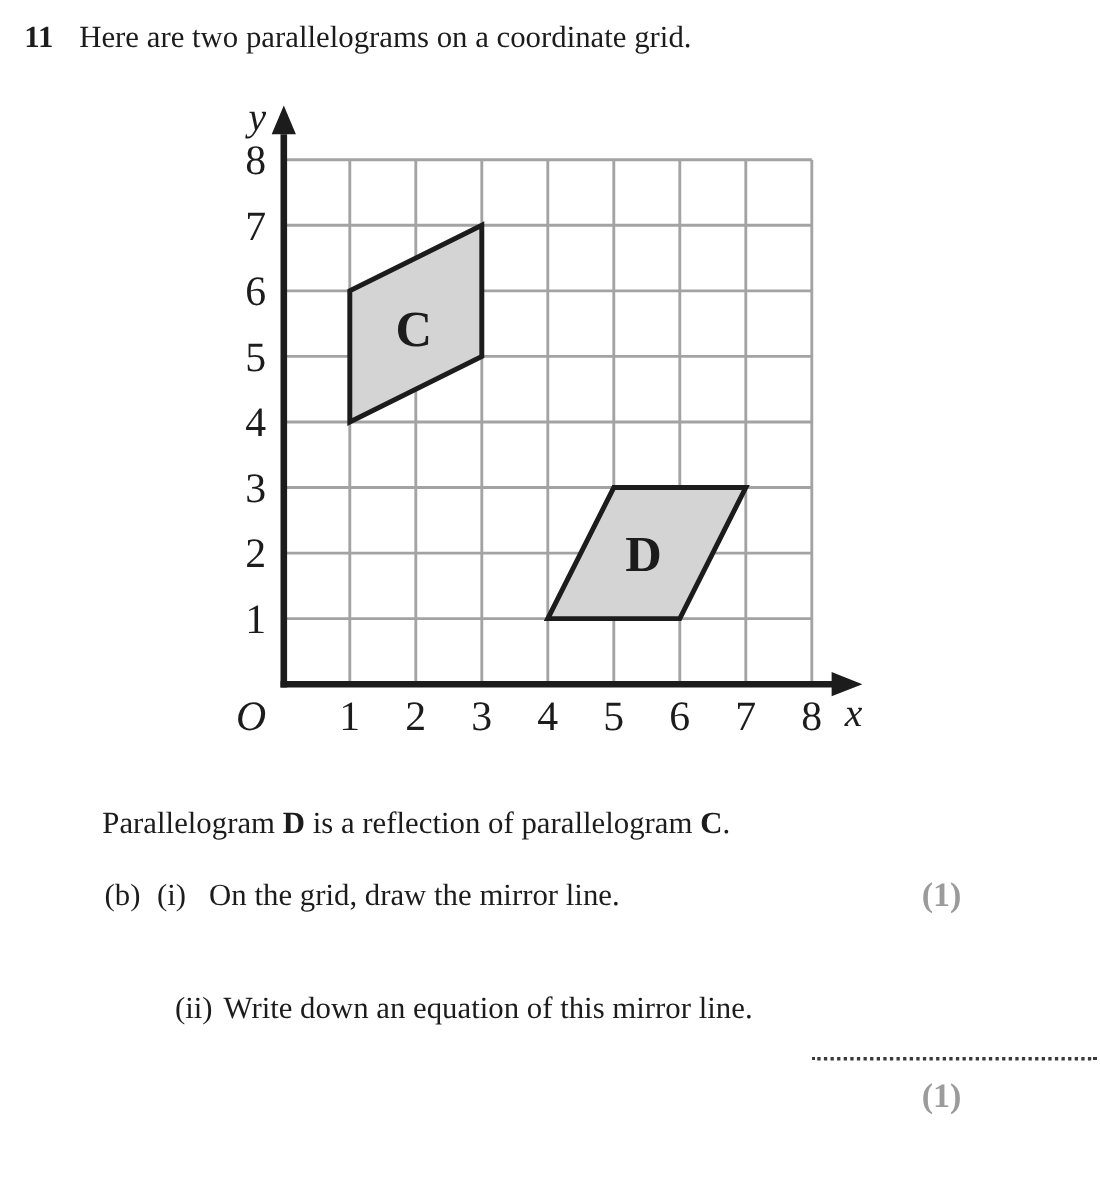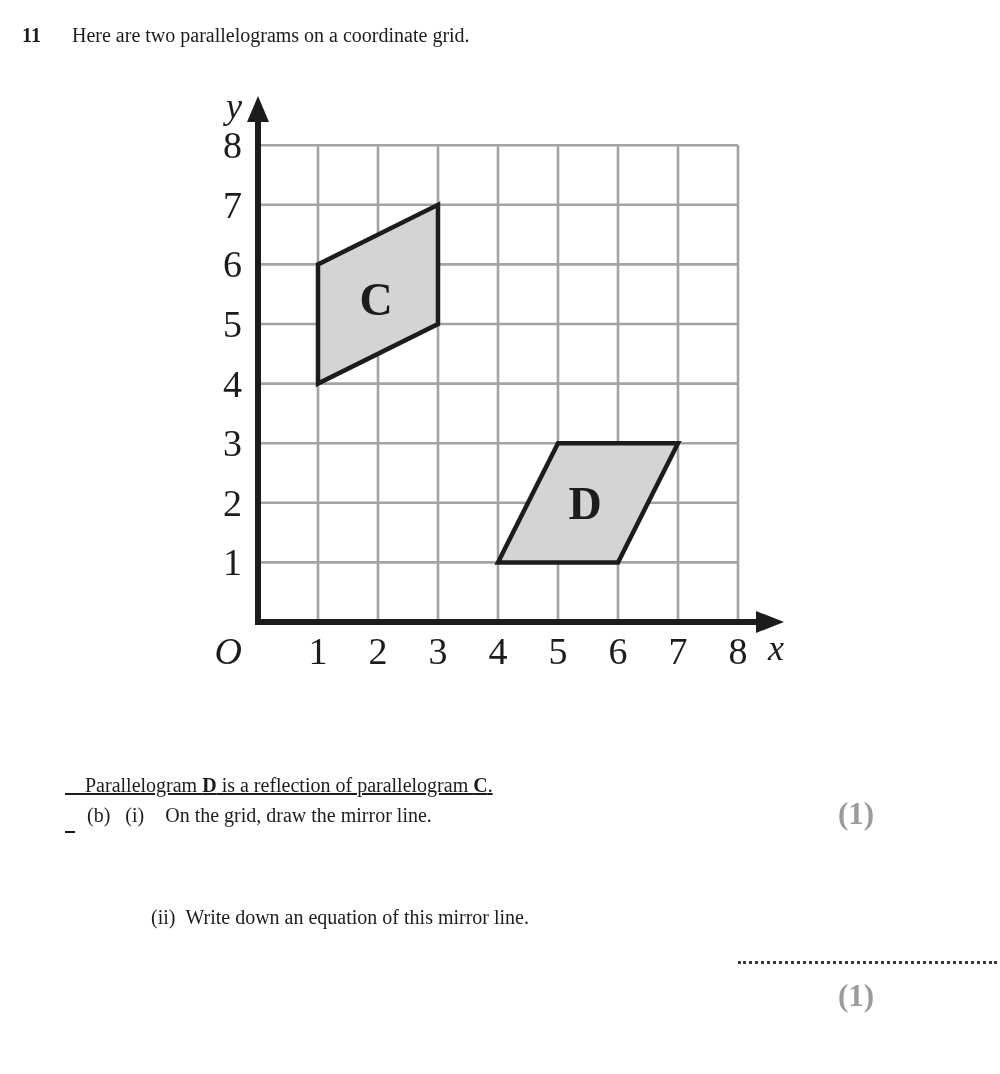--- a/index.html
+++ b/index.html
@@ -1,25 +1,25 @@
 <!DOCTYPE html>
 <html><head>
 <meta charset="utf-8">
 <style>
   html,body{margin:0;padding:0;background:#ffffff;}
   .page{
     position:relative;width:1000px;height:1074px;background:#ffffff;
     font-family:"Liberation Serif",serif;color:#1c1c1c;overflow:hidden;
   }
   .abs{position:absolute;}
-  .body-text{font-size:20px;line-height:38px;white-space:pre;}
+  .body-text{font-size:28px;line-height:38px;white-space:pre;}
   .bold{font-weight:bold;}
   .qnum{left:22px;top:16px;}
   .intro{left:72px;top:16px;text-align:right;}
-  .statement{left:65px;top:728px;text-decoration:underline;}
+  .statement{left:65px;top:692px;}
   .part-bi{left:67px;top:758px;font-family:Liberation Serif, serif;}
   .part-bi .lbl-b{margin-right:15px;}
   .part-bi .lbl-i{margin-right:21px;}
   .part-ii{left:117px;top:860px;}
   .part-ii .lbl-ii{margin-right:10px;margin-left:14px;}
   .marks{
     width:56px;text-align:center;font-size:31px;font-weight:bold;color:#9b9b9b;
   }
   .marks-1{left:828px;top:796px;}
   .marks-2{left:828px;top:978px;}

